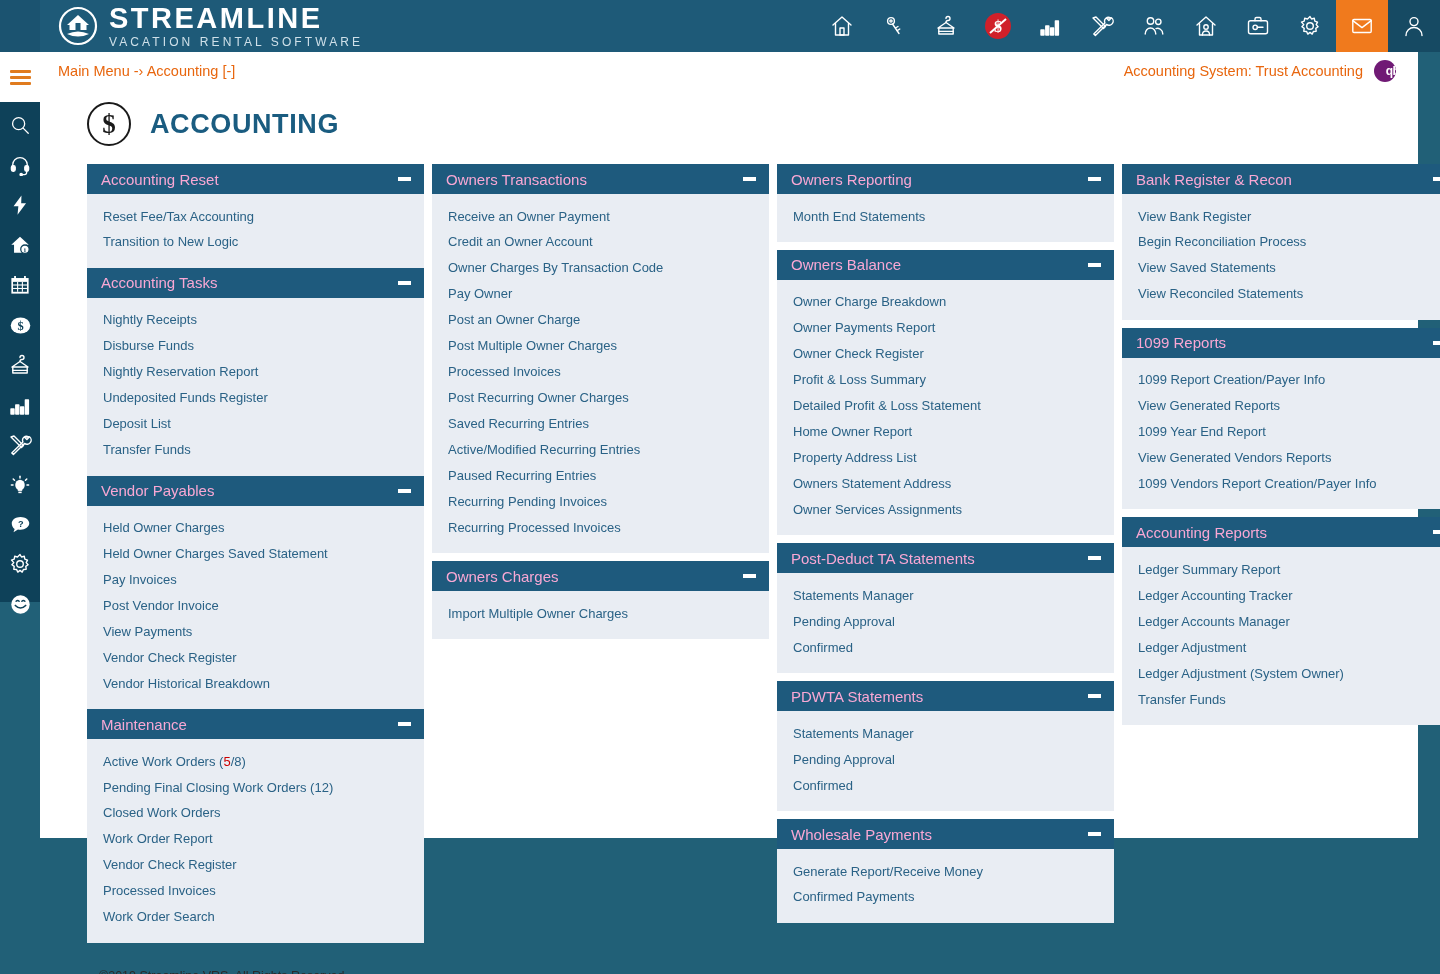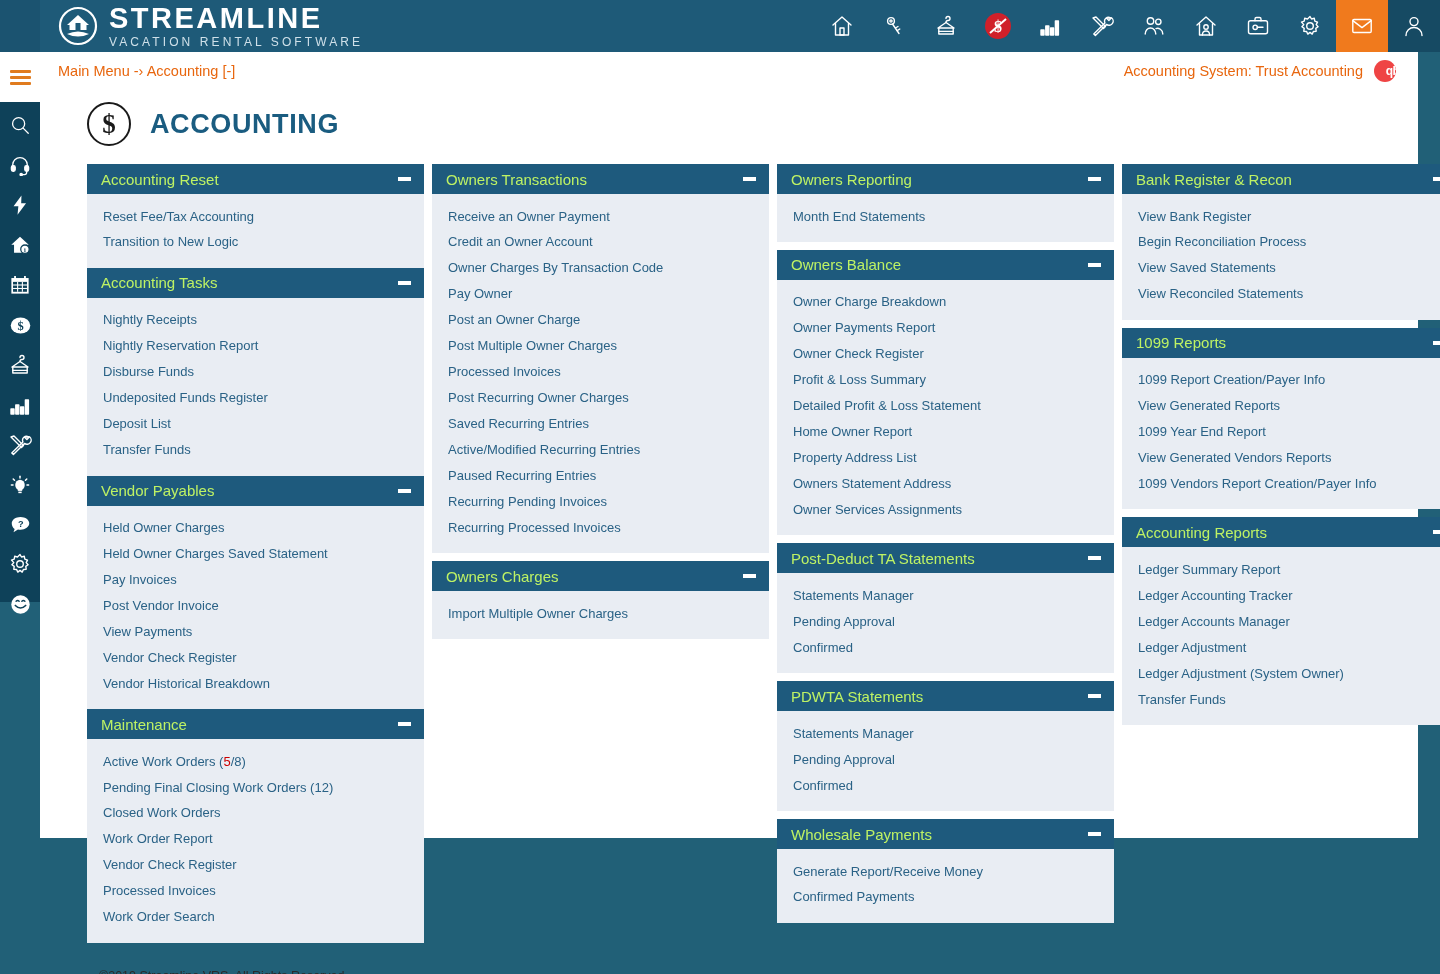--- a/index.html
+++ b/index.html
@@ -66,21 +66,21 @@
     padding: 0 22px 0 18px;
   }
   .breadcrumb {
     font-size: 14.5px; color: #e8660e; white-space: nowrap;
   }
   .acct-system {
     display: flex; align-items: center; gap: 11px;
     font-size: 14.5px; color: #e8660e; white-space: nowrap;
   }
   .qb {
-    width: 22px; height: 22px; border-radius: 50%; background: #ef4444;
+    width: 22px; height: 22px; border-radius: 50%; background: #701a75;
     color: #fff; font-size: 12px; font-weight: 700; letter-spacing: -0.5px;
     display: flex; align-items: center; justify-content: center; padding-left: 15px;
   }
 
   .page-title-row {
     display: flex; align-items: center; gap: 19px; padding: 12px 0 18px 47px;
   }
   .title-badge {
     width: 44px; height: 44px; border: 2.5px solid #1a1a1a; border-radius: 50%;
     display: flex; align-items: center; justify-content: center;
@@ -91,21 +91,21 @@
   }
 
   
   .columns {
     display: flex; gap: 8px; padding: 0 22px 0 47px; align-items: flex-start;
   }
   .column { width: 337px; flex: 0 0 337px; }
 
   .panel { margin-bottom: 0; }
   .panel-head {
-    background: #1e5a7d; color: #bef264; height: 30px;
+    background: #1e5a7d; color: #f9a8d4; height: 30px;
     display: flex; align-items: center; justify-content: space-between;
     padding: 0 13px 0 14px; cursor: pointer;
   }
   .panel-title { font-size: 15px; font-weight: 400; }
   .minus-btn {
     width: 13px; height: 4px; background: #ffffff; cursor: pointer;
   }
   .panel-body {
     background: #e9edf3; padding: 10px 0 12px 0;
   }
@@ -396,22 +396,22 @@
               <a class="panel-link">Transition to New Logic</a>
             </div>
           </div>
           <div class="panel">
             <div class="panel-head">
               <span class="panel-title">Accounting Tasks</span>
               <span class="minus-btn"></span>
             </div>
             <div class="panel-body">
               <a class="panel-link">Nightly Receipts</a>
+              <a class="panel-link">Disburse Funds</a>
               <a class="panel-link">Nightly Reservation Report</a>
-              <a class="panel-link">Disburse Funds</a>
               <a class="panel-link">Undeposited Funds Register</a>
               <a class="panel-link">Deposit List</a>
               <a class="panel-link">Transfer Funds</a>
             </div>
           </div>
           <div class="panel">
             <div class="panel-head">
               <span class="panel-title">Vendor Payables</span>
               <span class="minus-btn"></span>
             </div>

